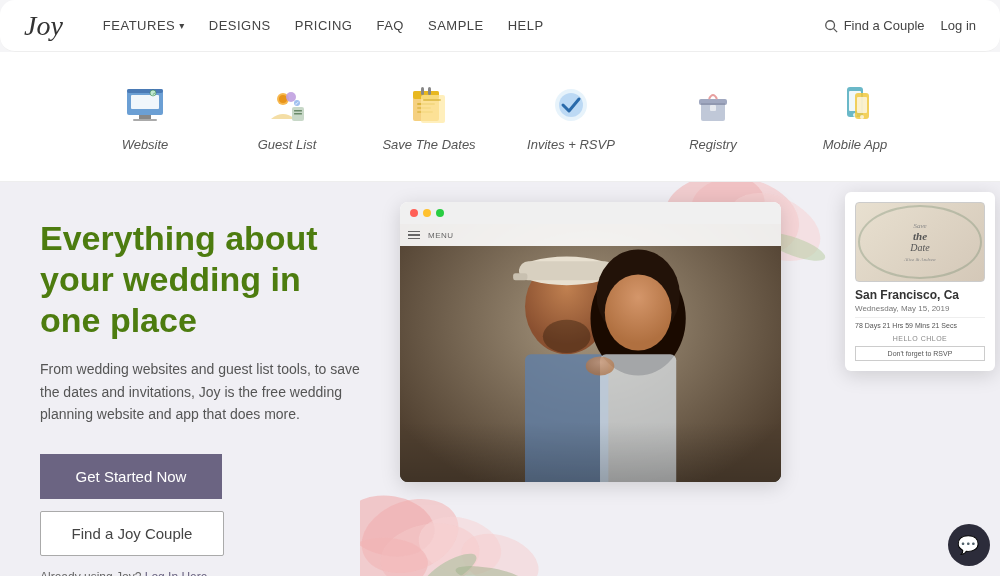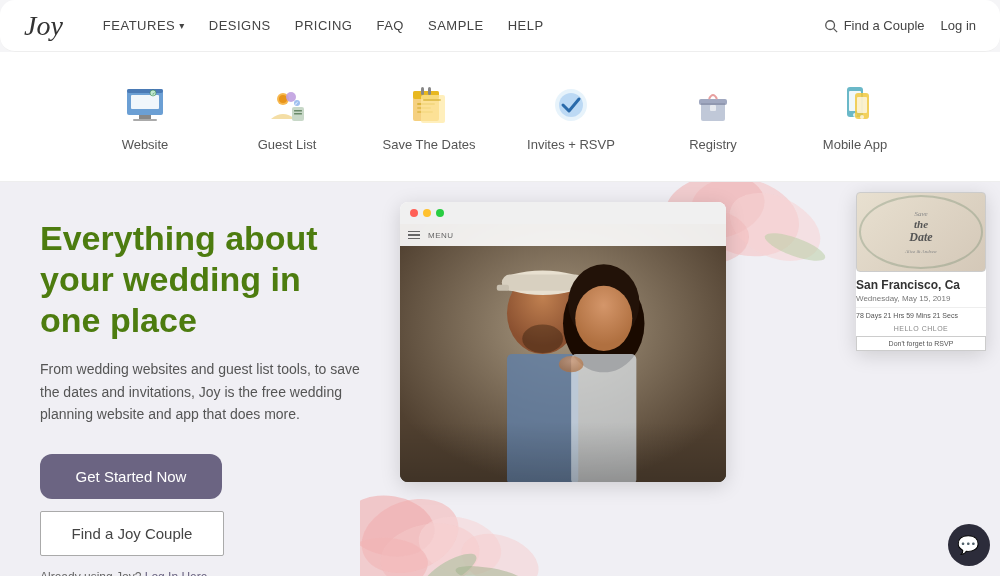--- a/index.html
+++ b/index.html
@@ -73,20 +73,21 @@
 
     
     .feature-bar {
       background: #fff;
       height: 130px;
       display: flex;
       align-items: center;
       justify-content: center;
       gap: 12px;
       border-bottom: 1px solid #eee;
+      font-style: italic;
     }
     .feature-item {
       display: flex;
       flex-direction: column;
       align-items: center;
       justify-content: center;
       width: 130px;
       gap: 8px;
       cursor: pointer;
     }
@@ -135,21 +136,21 @@
       display: block;
       width: 182px;
       padding: 14px;
       background: #6b6482;
       color: #fff;
       text-align: center;
       font-size: 15px;
       border: none;
       cursor: pointer;
       margin-bottom: 12px;
-      border-radius: 12px;
+      border-radius: 0;
     }
     .btn-secondary {
       display: block;
       width: 184px;
       padding: 13px;
       background: #fff;
       color: #444;
       text-align: center;
       font-size: 15px;
       border: 1.5px solid #aaa;
@@ -174,21 +175,21 @@
       bottom: 0;
       left: 360px;
       overflow: hidden;
     }
 
     
     .browser-mockup {
       position: absolute;
       left: 40px;
       top: 20px;
-      width: 326px;
+      width: 381px;
       height: 280px;
       background: #fff;
       border-radius: 8px;
       box-shadow: 0 4px 20px rgba(0,0,0,0.15);
       overflow: hidden;
       z-index: 2;
     }
     .browser-top-bar {
       background: #f0f0f0;
       height: 22px;
@@ -232,26 +233,27 @@
       bottom: 0;
       left: 0;
       right: 0;
       height: 60px;
       background: linear-gradient(transparent, rgba(0,0,0,0.2));
     }
 
     
     .mobile-card {
       position: absolute;
-      right: 14px;
+      right: 5px;
       top: 10px;
-      width: 130px;
+      width: 150px;
       background: #fff;
       border-radius: 6px;
       box-shadow: 0 4px 20px rgba(0,0,0,0.15);
+      padding: 10px;
       z-index: 4;
     }
     .save-date-card-img {
       width: 100%;
       height: 80px;
       background: linear-gradient(135deg, #e8e0d0, #d4c8b8);
       border-radius: 4px;
       display: flex;
       align-items: center;
       justify-content: center;
@@ -583,21 +585,21 @@
         </div>
       </div>
     </div>
 
     <div class="mobile-card">
       <div class="save-date-card-img">
         <div class="save-date-wreath"></div>
         <div class="save-date-text">
           <div class="std-line1">Save</div>
           <div class="std-line2">the</div>
-          <div class="std-line1" style="font-size:12px;color:#555;font-weight:bold;font-family:Georgia,serif">Date</div>
+          <div class="std-line1" style="font-size:10px;color:#555;font-weight:normal;font-family:Georgia,serif">Date</div>
           <div style="font-size:5px;color:#888;margin-top:4px;font-family:Georgia,serif">Alice &amp; Andrew</div>
         </div>
       </div>
       <div class="mobile-city">San Francisco, Ca</div>
       <div class="mobile-date">Wednesday, May 15, 2019</div>
       <div class="mobile-countdown">78 Days  21 Hrs  59 Mins  21 Secs</div>
       <div class="mobile-hello">HELLO CHLOE</div>
       <div class="mobile-rsvp-btn">Don't forget to RSVP</div>
     </div>
 

